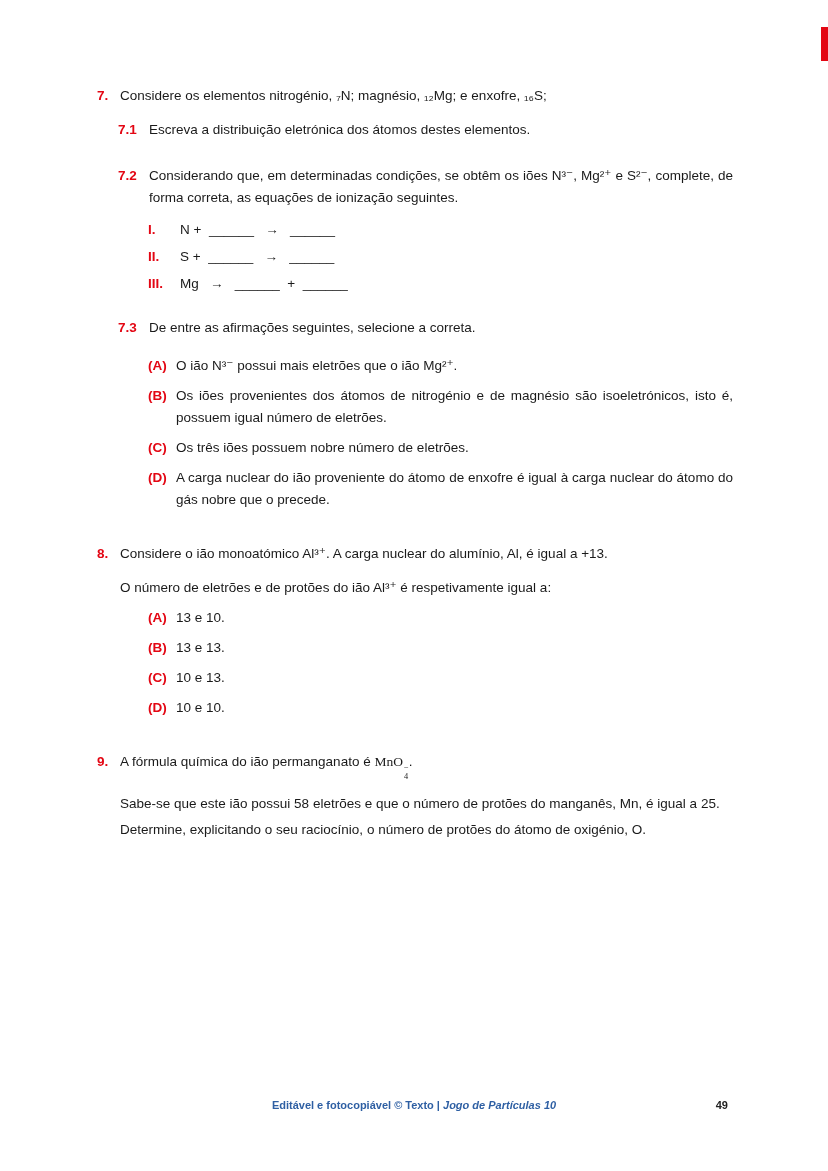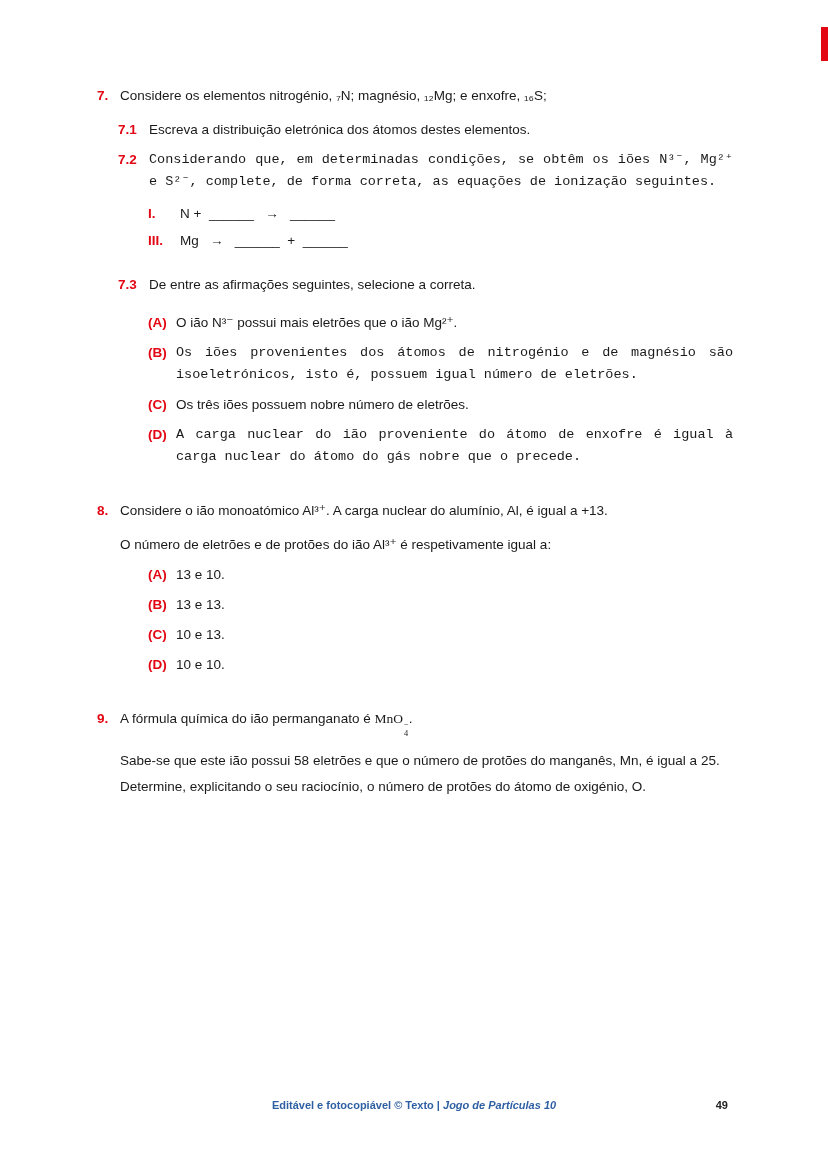--- a/index.html
+++ b/index.html
@@ -31,30 +31,30 @@
     font-size: 13.5px;
     line-height: 22px;
   }
   .row { display: flex; align-items: flex-start; }
   .num {
     flex: 0 0 auto;
     font-weight: bold;
     color: var(--accent, #e30613);
   }
   .text { flex: 1 1 auto; }
-  .justify { text-align: justify; font-family: Liberation Mono, monospace; }
+  .justify { text-align: justify; }
 
   
   .q-main .num { width: 23px; }
   .q-main { margin-bottom: 12px; }
 
   
   .sub { margin-left: 21px; }
   .sub .num { width: 31px; }
-  .sub-71 { margin-bottom: 8px; }
+  .sub-71 { margin-bottom: 24px; }
   .sub-73 { margin-top: 22px; margin-bottom: 16px; }
 
   
   .equations { margin-top: 10px; }
   .eq { margin-left: 51px; margin-bottom: 5px; }
   .eq .num { width: 32px; }
   .eq .text { white-space: pre-wrap; }
 
   
   .opt { margin-left: 51px; margin-bottom: 8px; }
@@ -124,20 +124,24 @@
         <span class="num">7.2</span>
         <p class="text justify">Considerando que, em determinadas condições, se obtêm os iões N³⁻, Mg²⁺ e S²⁻, complete, de forma correta, as equações de ionização seguintes.</p>
       </div>
 
       <div class="equations">
         <div class="row eq">
           <span class="num">I.</span>
           <p class="text">N +  ______   →   ______</p>
         </div>
         <div class="row eq">
+          <span class="num">II.</span>
+          <p class="text">S +  ______   →   ______</p>
+        </div>
+        <div class="row eq">
           <span class="num">III.</span>
           <p class="text">Mg   →   ______  +  ______</p>
         </div>
       </div>
 
       <div class="row sub sub-73">
         <span class="num">7.3</span>
         <p class="text">De entre as afirmações seguintes, selecione a correta.</p>
       </div>
 

